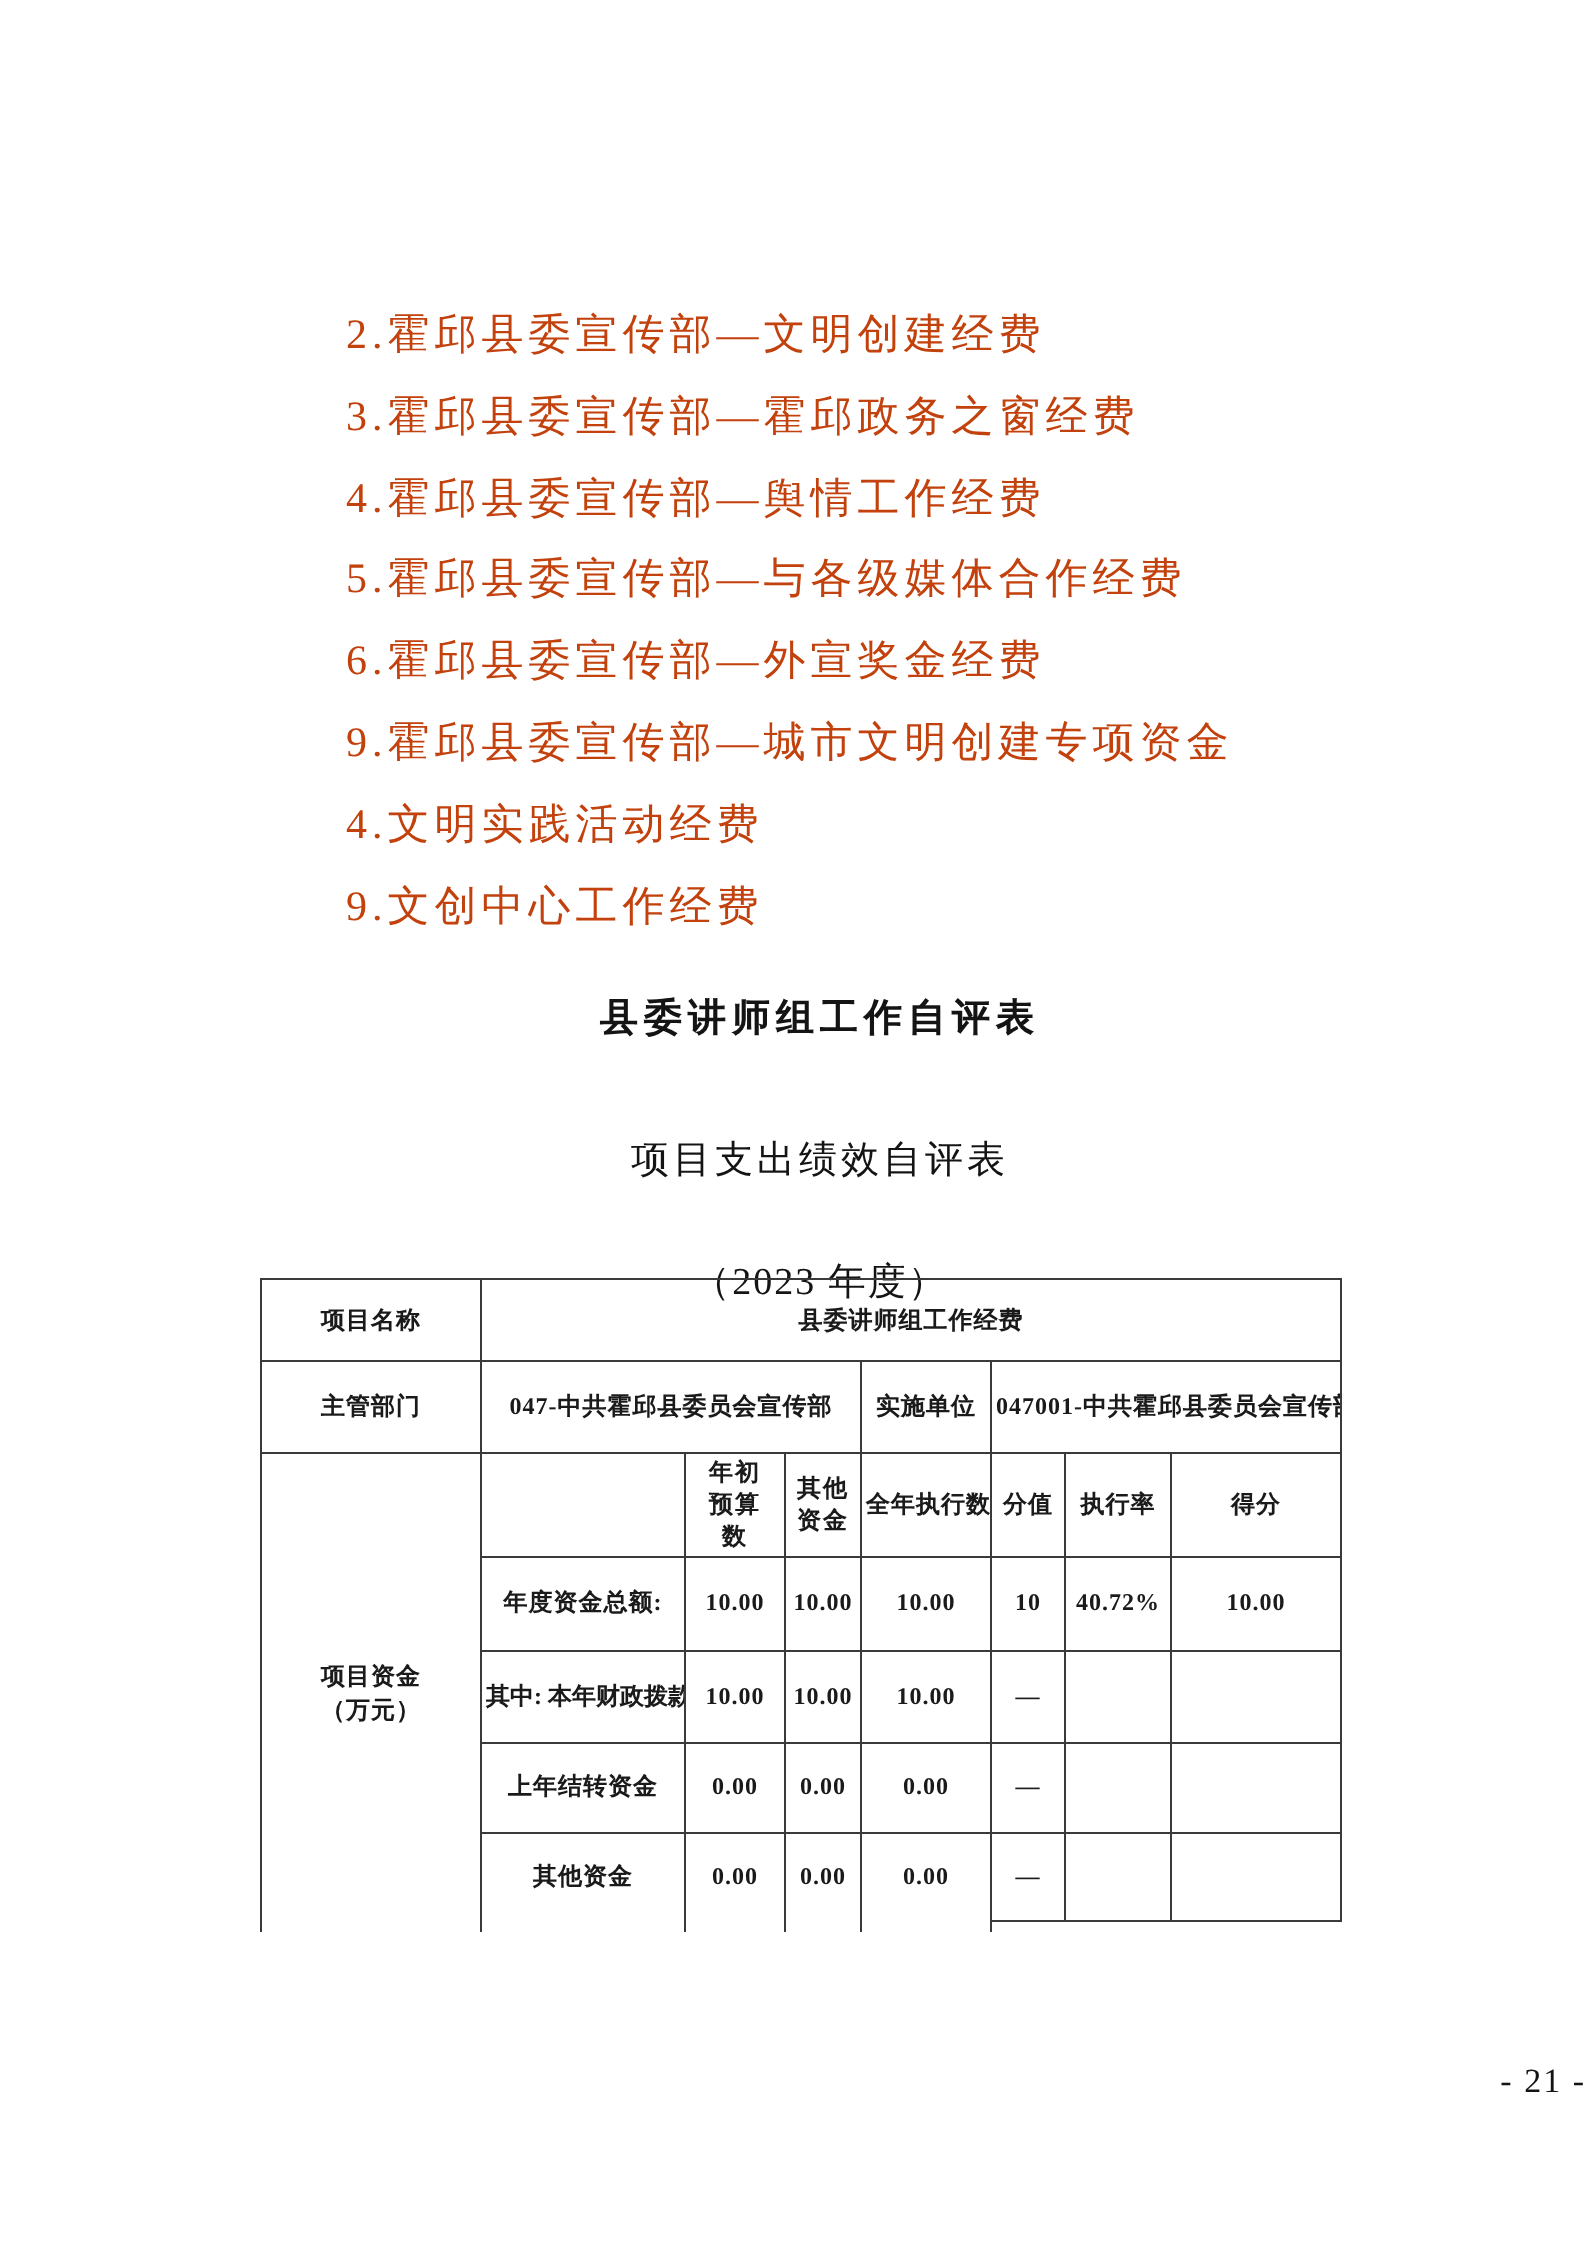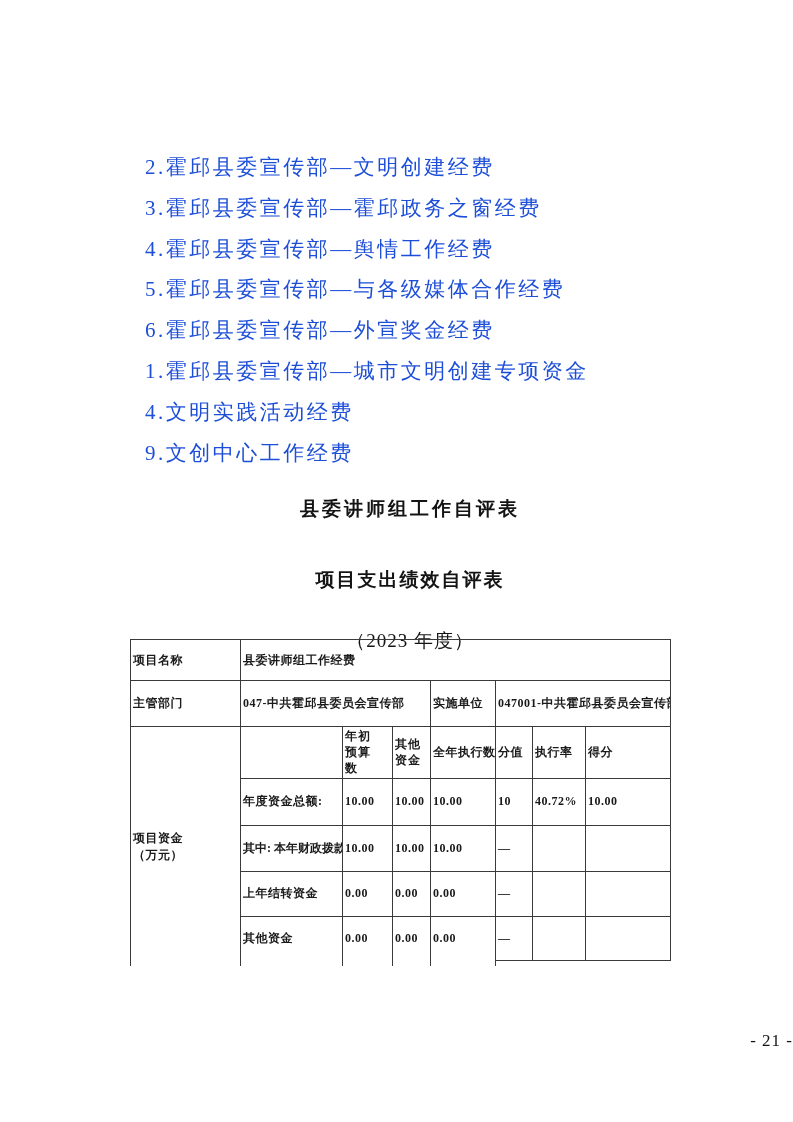--- a/index.html
+++ b/index.html
@@ -3,55 +3,55 @@
 <meta charset="utf-8">
 <style>
   * { margin:0; padding:0; box-sizing:border-box; }
   html,body { background:#ffffff; }
   .page {
     position:relative; width:793px; height:1122px; background:#ffffff;
     font-family:"Liberation Serif","DejaVu Serif",serif; color:#141414; overflow:hidden;
   }
   .num-list { position:absolute; left:145px; top:147px; }
   .num-list .li {
-    font-size:21px; line-height:40.8px; letter-spacing:2.5px; white-space:nowrap; color:#1d4ed8;
+    font-size:21px; line-height:40.8px; letter-spacing:2.5px; white-space:nowrap; color:#c2410c;margin-left:28px;
   }
   .center-line { position:absolute; left:0; width:793px; text-align:center;padding-left:27px; }
   .section-title { top:496px; font-size:19px; font-weight:bold; letter-spacing:3px; }
-  .table-title   { top:567px; font-size:19px; font-weight:bold; letter-spacing:2px; }
+  .table-title   { top:567px; font-size:19px; font-weight:normal; letter-spacing:2px; }
   .table-subtitle{ top:628px; font-size:19px; letter-spacing:1px; }
   .page-number   { top:1031px; font-size:17px; letter-spacing:1px;text-align:right; }
 
   table.doc-table {
     position:absolute; left:130px; top:639px; width:540px;
     border-collapse:collapse; table-layout:fixed;
   }
   .doc-table td {
-    border:1px solid #3a3a3a; text-align:left; vertical-align:middle;
+    border:1px solid #3a3a3a; text-align:center; vertical-align:middle;
     font-size:12px; font-weight:bold; line-height:1.35; padding:1px 2px;
     letter-spacing:0.5px; color:#1a1a1a; overflow:hidden;
   }
   .doc-table td.nowrap { white-space:nowrap; }
   .doc-table td.narrow span { display:inline-block; width:27px; letter-spacing:1px; }
   .doc-table td.open-bottom { border-bottom:none; }
   .doc-table tr.stub td { border:none; height:6px; padding:0; }
   .doc-table tr.stub td.v { border-left:1px solid #3a3a3a; border-right:1px solid #3a3a3a; }
 </style>
 </head>
 <body>
 
 <div class="page">
 
   <div class="num-list">
     <div class="li">2.霍邱县委宣传部—文明创建经费</div>
     <div class="li">3.霍邱县委宣传部—霍邱政务之窗经费</div>
     <div class="li">4.霍邱县委宣传部—舆情工作经费</div>
     <div class="li">5.霍邱县委宣传部—与各级媒体合作经费</div>
     <div class="li">6.霍邱县委宣传部—外宣奖金经费</div>
-    <div class="li">1.霍邱县委宣传部—城市文明创建专项资金</div>
+    <div class="li">9.霍邱县委宣传部—城市文明创建专项资金</div>
     <div class="li">4.文明实践活动经费</div>
     <div class="li">9.文创中心工作经费</div>
   </div>
 
   <div class="center-line section-title">县委讲师组工作自评表</div>
   <div class="center-line table-title">项目支出绩效自评表</div>
   <div class="center-line table-subtitle">（2023 年度）</div>
 
   <table class="doc-table">
     <colgroup>

